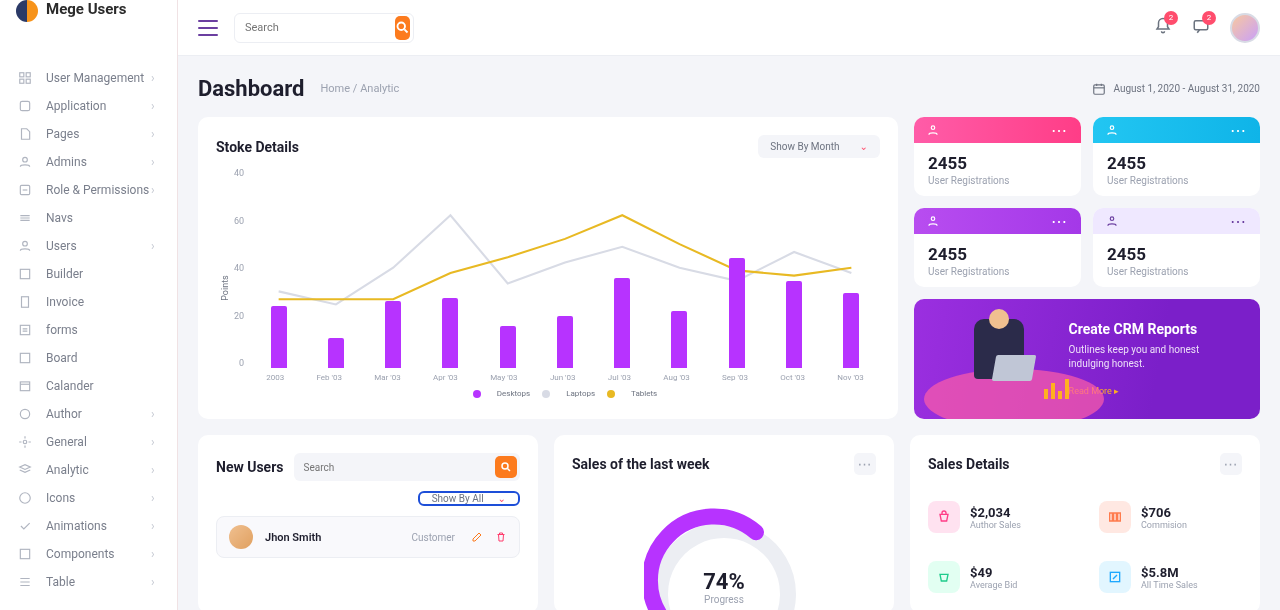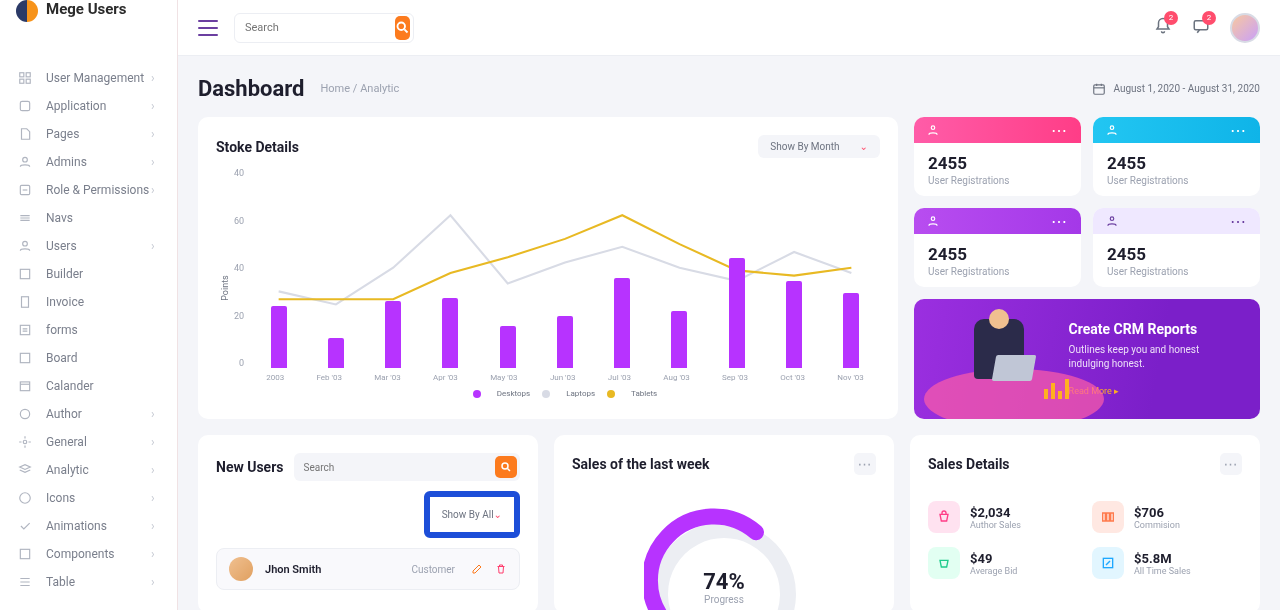--- a/index.html
+++ b/index.html
@@ -73,34 +73,34 @@
 .crm-bars { position:absolute; bottom:10px; left:110px; display:flex; gap:3px; align-items:flex-end; }
 .crm-bars span { width:4px; background:#ffb020; }
 .crm-text h3 { font-size:14px; font-weight:700; margin-bottom:6px; }
 .crm-text p { font-size:10px; opacity:.85; line-height:1.4; margin-bottom:8px; }
 .crm-text a { color:#ffb020; font-size:9px; text-decoration:none; }
 .row2 { display:grid; grid-template-columns:340px 340px 1fr; gap:16px; margin-top:16px; }
 .new-users-header { display:flex; align-items:center; gap:10px; margin-bottom:10px; }
 .small-search { flex:1; display:flex; align-items:center; background:#f4f5f9; border-radius:6px; height:28px; }
 .small-search input { border:none; outline:none; background:transparent; padding:0 10px; font-size:10px; flex:1; }
 .small-search .search-btn { width:22px; height:22px; }
-.filter-btn { margin-left:auto; background:#fff; border:6px solid #1d4ed8; border-radius:6px; padding:12px 12px; font-size:10px; color:#6d7380; display:flex; align-items:center; gap:0; cursor:pointer; margin-bottom:10px; }
+.filter-btn { margin-left:auto; background:#fff; border:2px solid #1d4ed8; border-radius:6px; padding:0 12px; font-size:10px; color:#6d7380; display:flex; align-items:center; gap:14px; cursor:pointer; margin-bottom:10px; }
 .user-row { display:flex; align-items:center; background:#f9f9fc; border:1px solid #eceef3; border-radius:8px; padding:8px 12px; gap:12px; }
 .user-avatar { width:24px; height:24px; border-radius:50%; background:linear-gradient(135deg,#f0c090,#e0a060); }
 .user-name { font-size:11px; font-weight:600; color:#1e1e2d; flex:1; }
 .user-role { font-size:10px; color:#9ca2b0; margin-right:4px; }
 .user-actions { display:flex; gap:12px; }
 .user-actions svg { width:12px; height:12px; cursor:pointer; }
 .gauge-wrap { display:flex; flex-direction:column; align-items:center; padding-top:20px; }
 .gauge { width:160px; height:90px; position:relative; }
 .gauge svg { width:160px; height:160px; }
 .gauge-text { position:absolute; bottom:-10px; left:0; right:0; text-align:center; }
 .gauge-val { font-size:22px; font-weight:700; color:#1e1e2d; }
 .gauge-label { font-size:10px; color:#9ca2b0; }
-.sales-grid { display:grid; grid-template-columns:1fr 1fr; gap:14px; margin-top:26px; }
+.sales-grid { display:grid; grid-template-columns:1fr 1fr; gap:28px; margin-top:26px; }
 .sales-item { display:flex; align-items:center; gap:10px; }
 .sales-icon { width:32px; height:32px; border-radius:8px; display:flex; align-items:center; justify-content:center; }
 .sales-icon svg { width:16px; height:16px; }
 .sales-info .v { font-size:13px; font-weight:700; color:#1e1e2d; }
 .sales-info .l { font-size:9px; color:#9ca2b0; }
 .more-icon { width:22px; height:22px; background:#f4f5f9; border-radius:5px; display:flex; align-items:center; justify-content:center; color:#9ca2b0; cursor:pointer; font-size:14px; letter-spacing:1px; }
 </style>
 </head>
 <body>
 

